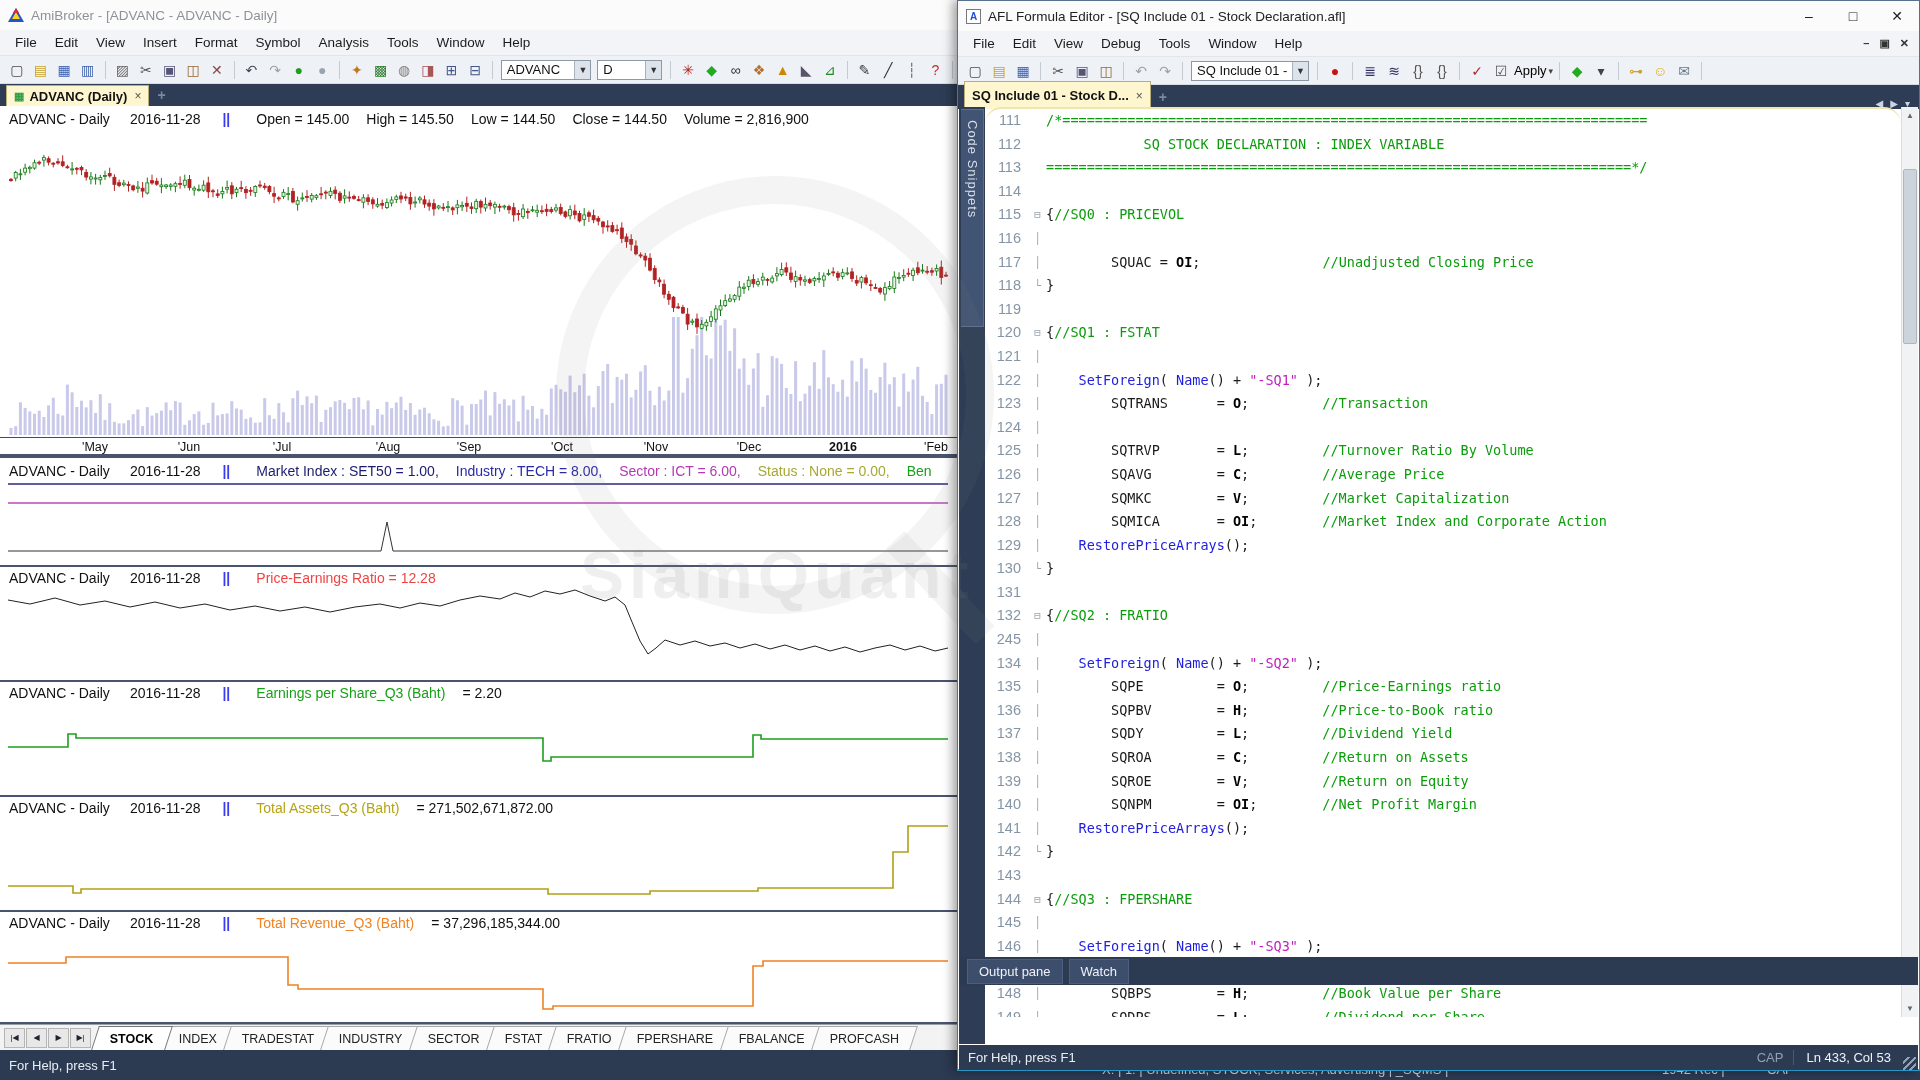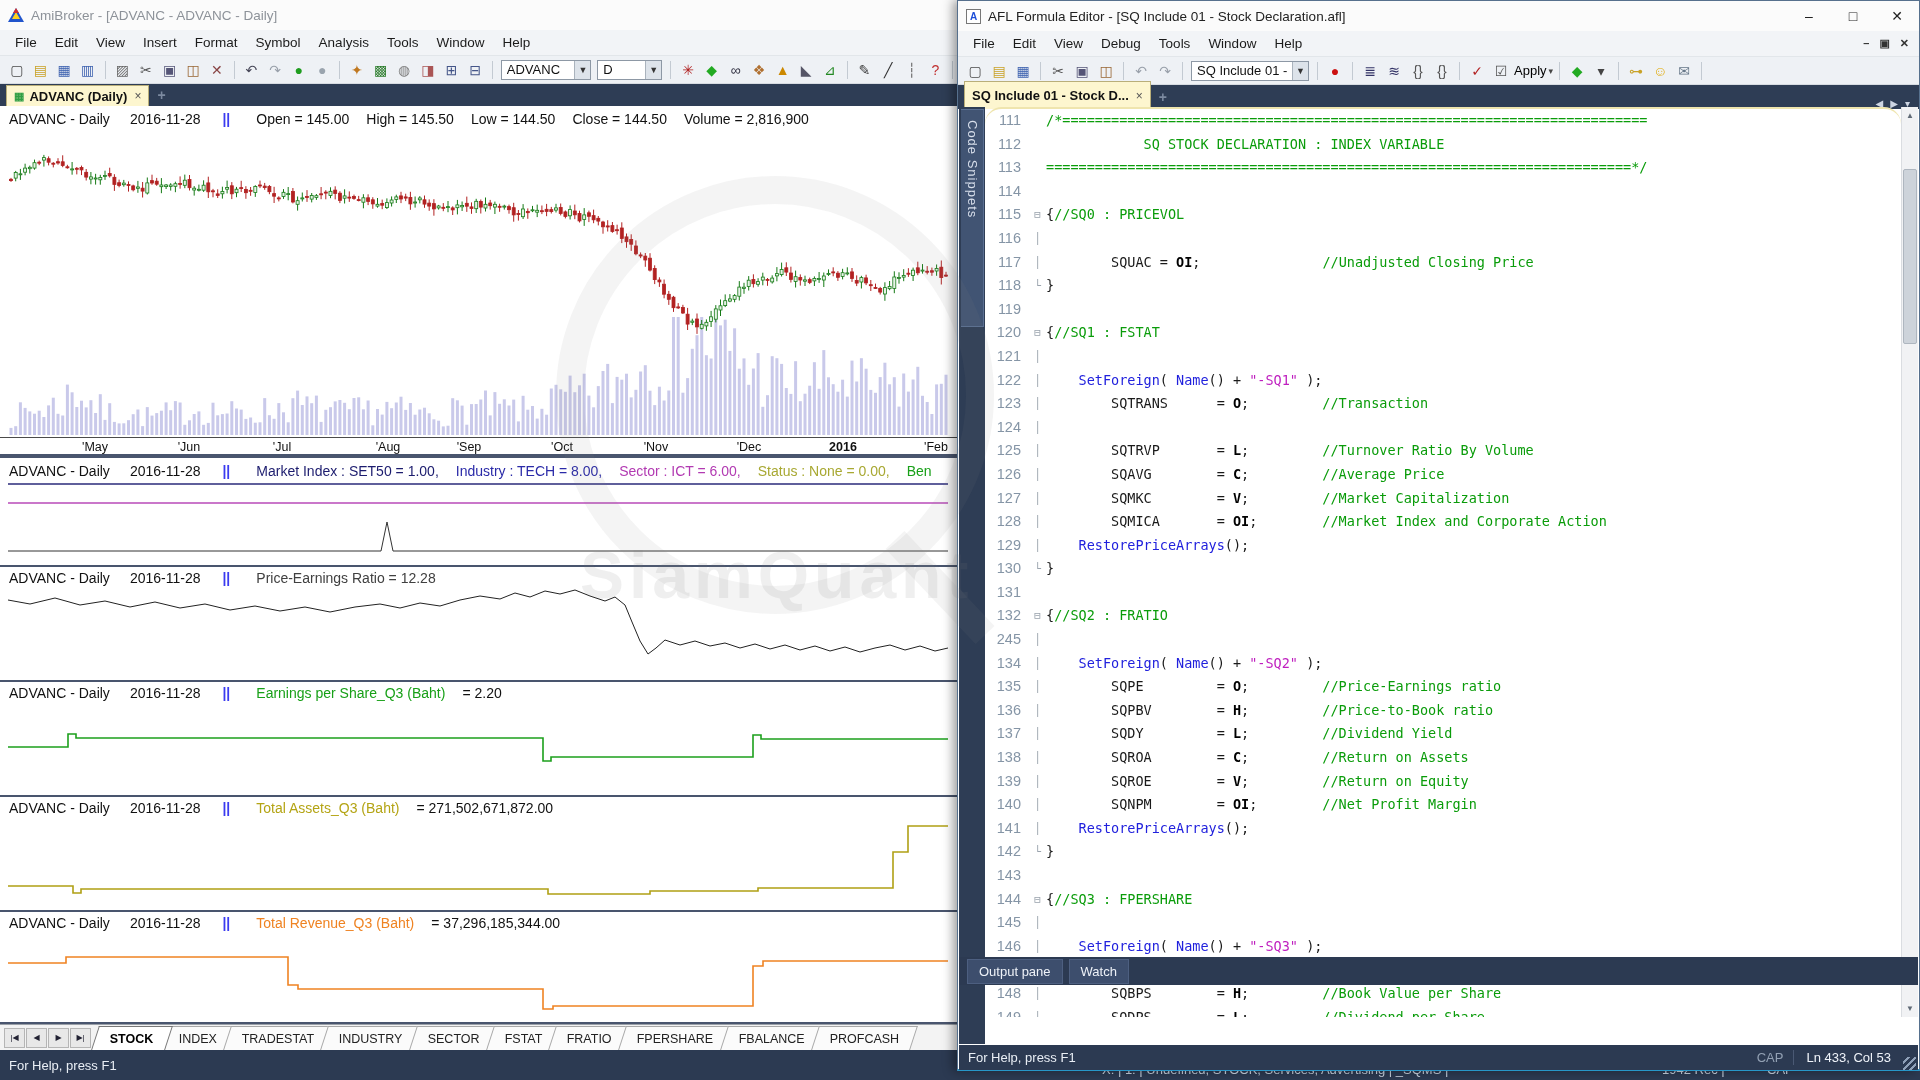--- a/index.html
+++ b/index.html
@@ -797,21 +797,21 @@
           <span class="ph-field" style="color: rgb(28, 28, 110);">Market Index : SET50 = 1.00,</span>
           <span class="ph-field" style="color: rgb(42, 42, 168);">Industry : TECH = 8.00,</span>
           <span class="ph-field" style="color: rgb(178, 58, 178);">Sector : ICT = 6.00,</span>
           <span class="ph-field" style="color: rgb(168, 168, 50);">Status : None = 0.00,</span>
           <span class="ph-field" style="color: rgb(24, 160, 24);">Ben</span>
         </div>
         <div class="pane-header" style="top: 463px;">
           <span class="ph-name">ADVANC - Daily</span>
           <span class="ph-date">2016-11-28</span>
           <span class="ph-pipes">||</span>
-          <span class="ph-field" style="color: #404040;">Price-Earnings Ratio = 12.28</span>
+          <span class="ph-field" style="color: #ef4444;">Price-Earnings Ratio = 12.28</span>
         </div>
         <div class="pane-header" style="top: 578px;">
           <span class="ph-name">ADVANC - Daily</span>
           <span class="ph-date">2016-11-28</span>
           <span class="ph-pipes">||</span>
           <span class="ph-field" style="color: rgb(24, 160, 24);">Earnings per Share_Q3 (Baht)</span>
           <span class="ph-field" style="color: rgb(17, 17, 17);">= 2.20</span>
         </div>
         <div class="pane-header" style="top: 693px;">
           <span class="ph-name">ADVANC - Daily</span>

